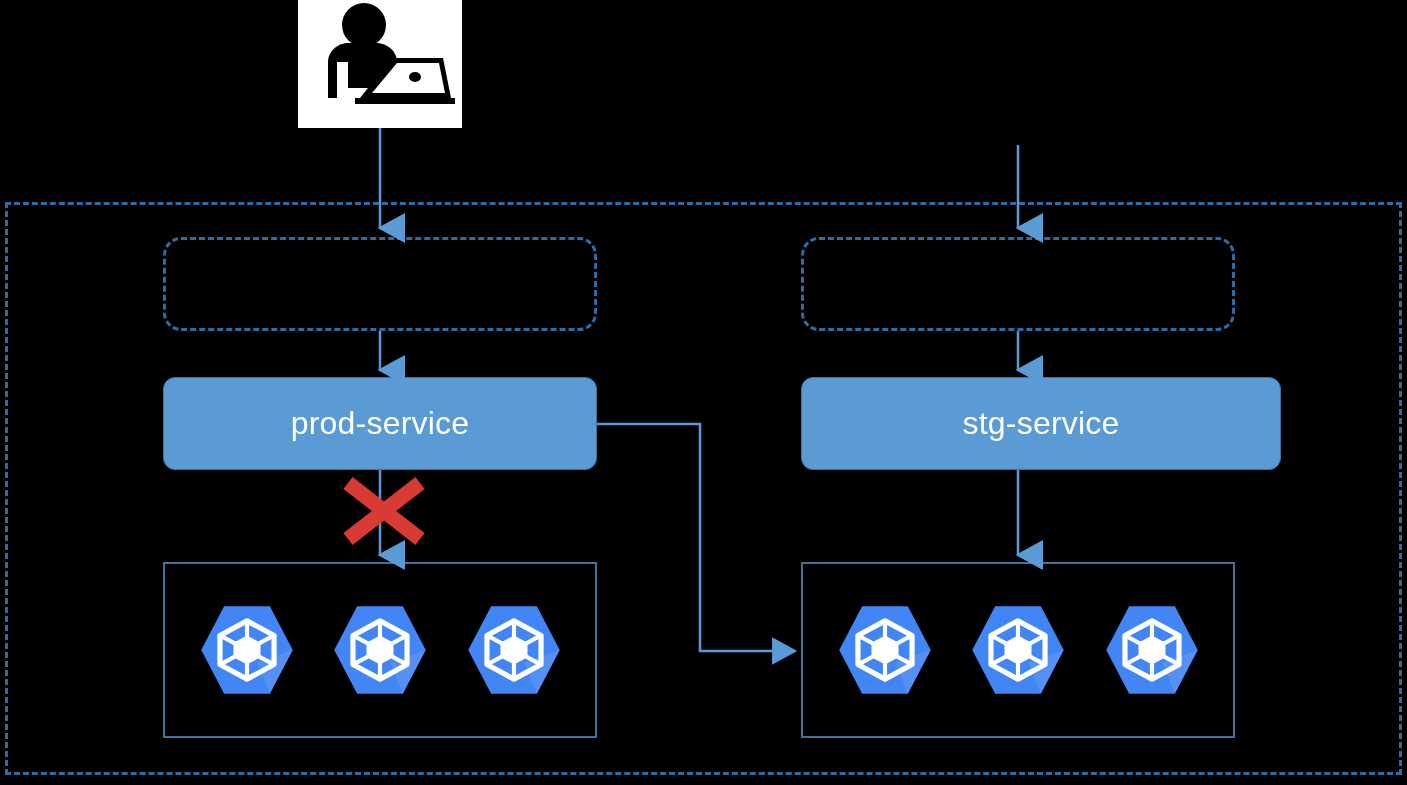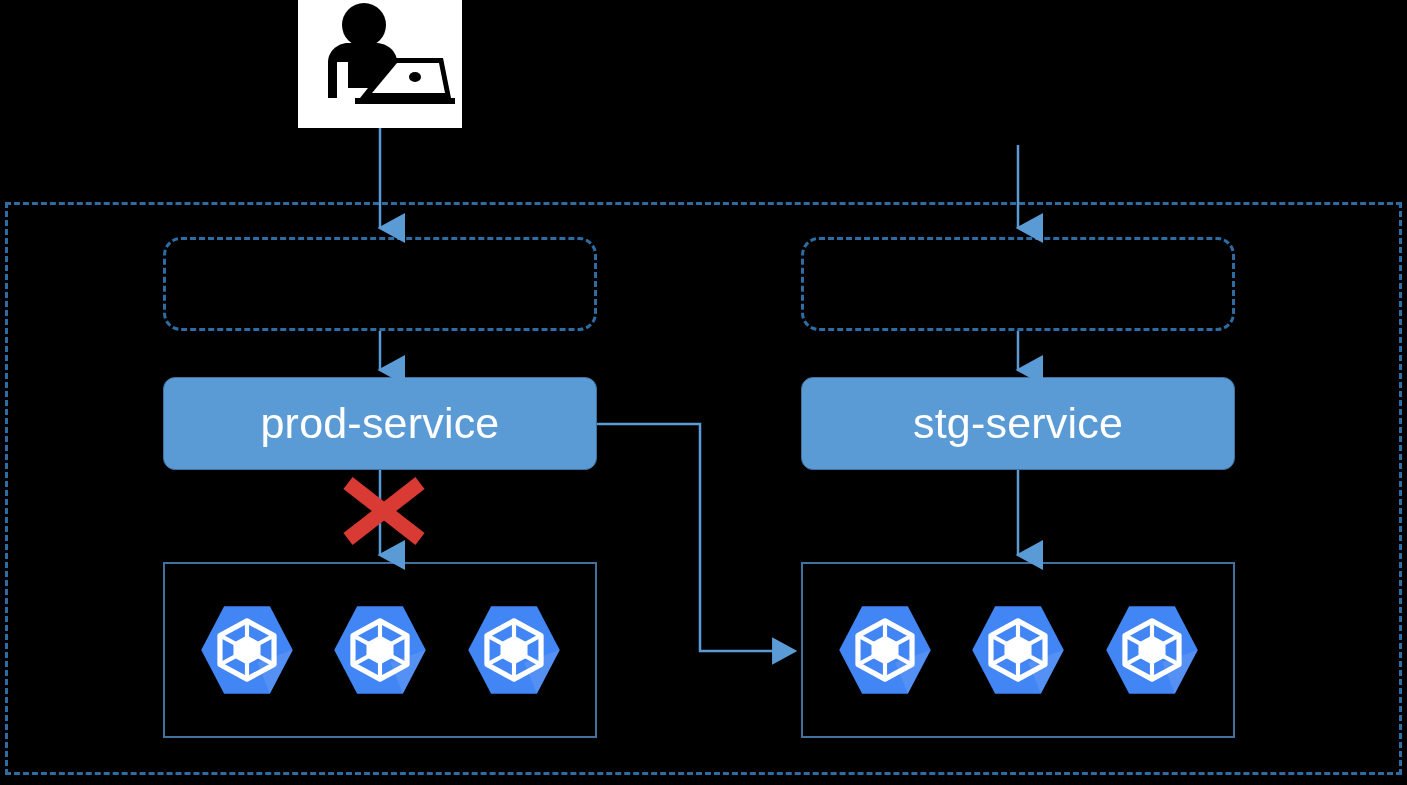--- a/index.html
+++ b/index.html
@@ -43,25 +43,25 @@
   .service-box {
     position: absolute;
     background: #5B9BD5;
     border: 1px solid #41719C;
     border-radius: 12px;
     box-sizing: border-box;
     display: flex;
     align-items: center;
     justify-content: center;
     color: #FFFFFF;
-    font-size: 43px;
+    font-size: 32px;
     letter-spacing: 0.2px;
   }
   .svc-prod { left: 163px; top: 377px; width: 434px; height: 93px; }
-  .svc-stg  { left: 801px; top: 377px; width: 434px; height: 93px; }
+  .svc-stg  { left: 801px; top: 377px; width: 480px; height: 93px; }
 
   
   .pod-group {
     position: absolute;
     border: 2px solid #41719C;
     box-sizing: border-box;
     display: flex;
     align-items: center;
     justify-content: space-evenly;
   }

